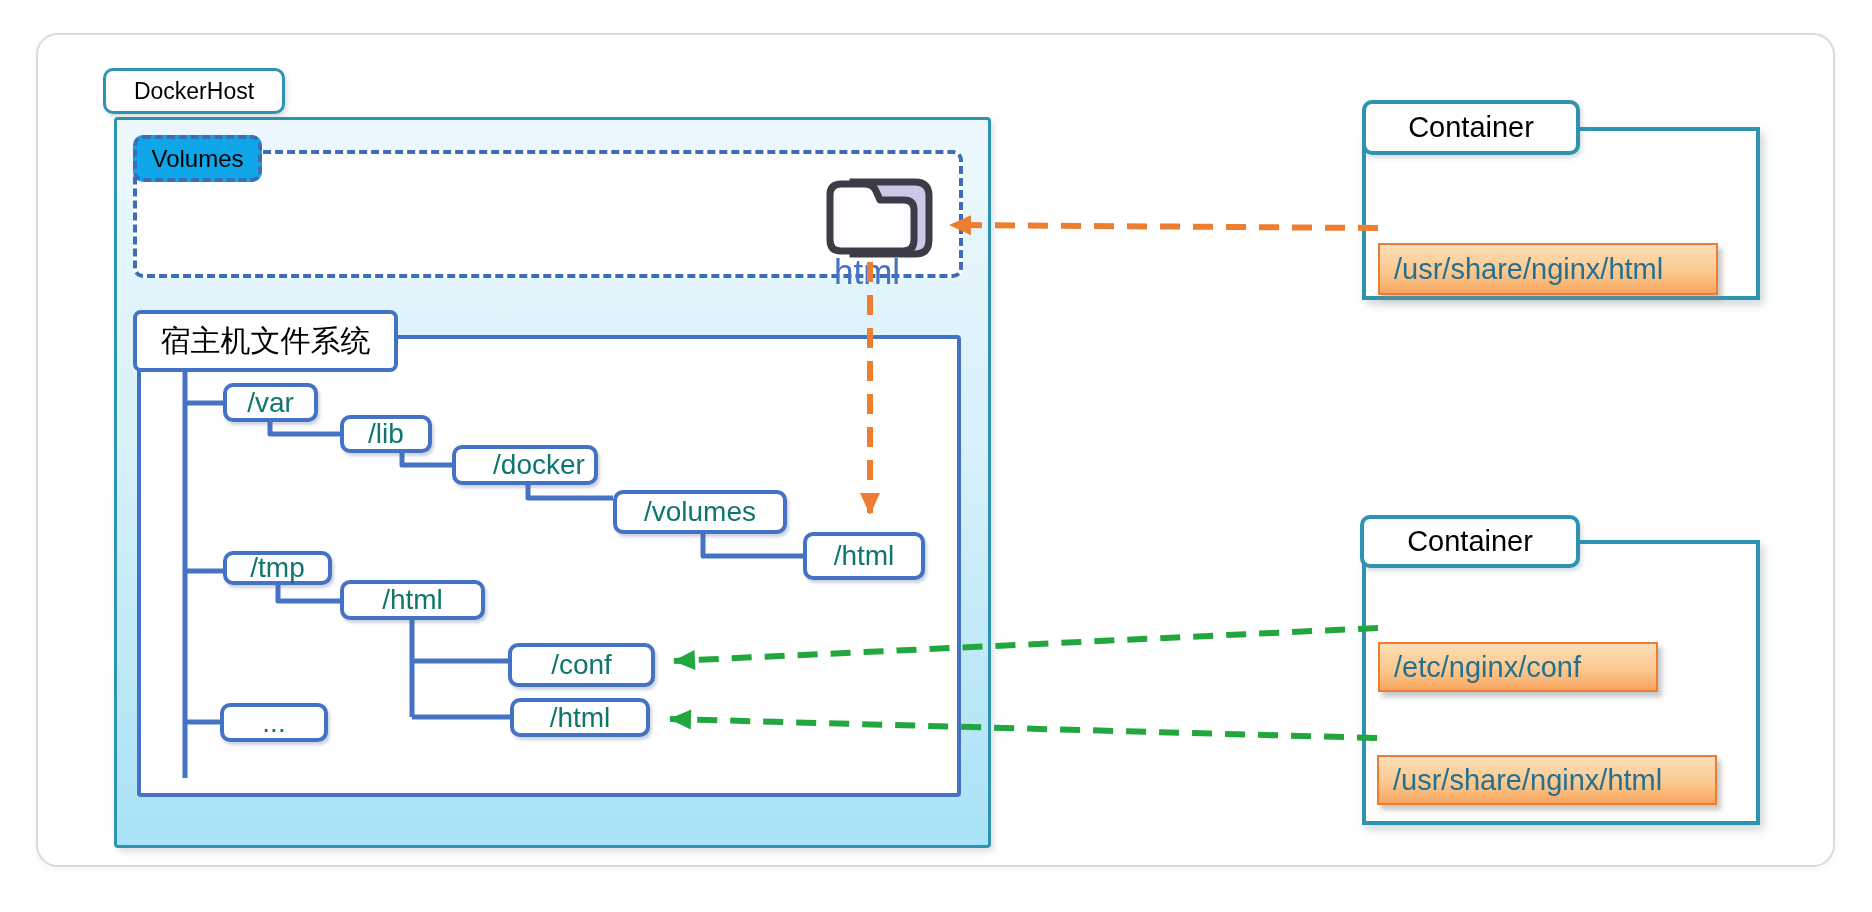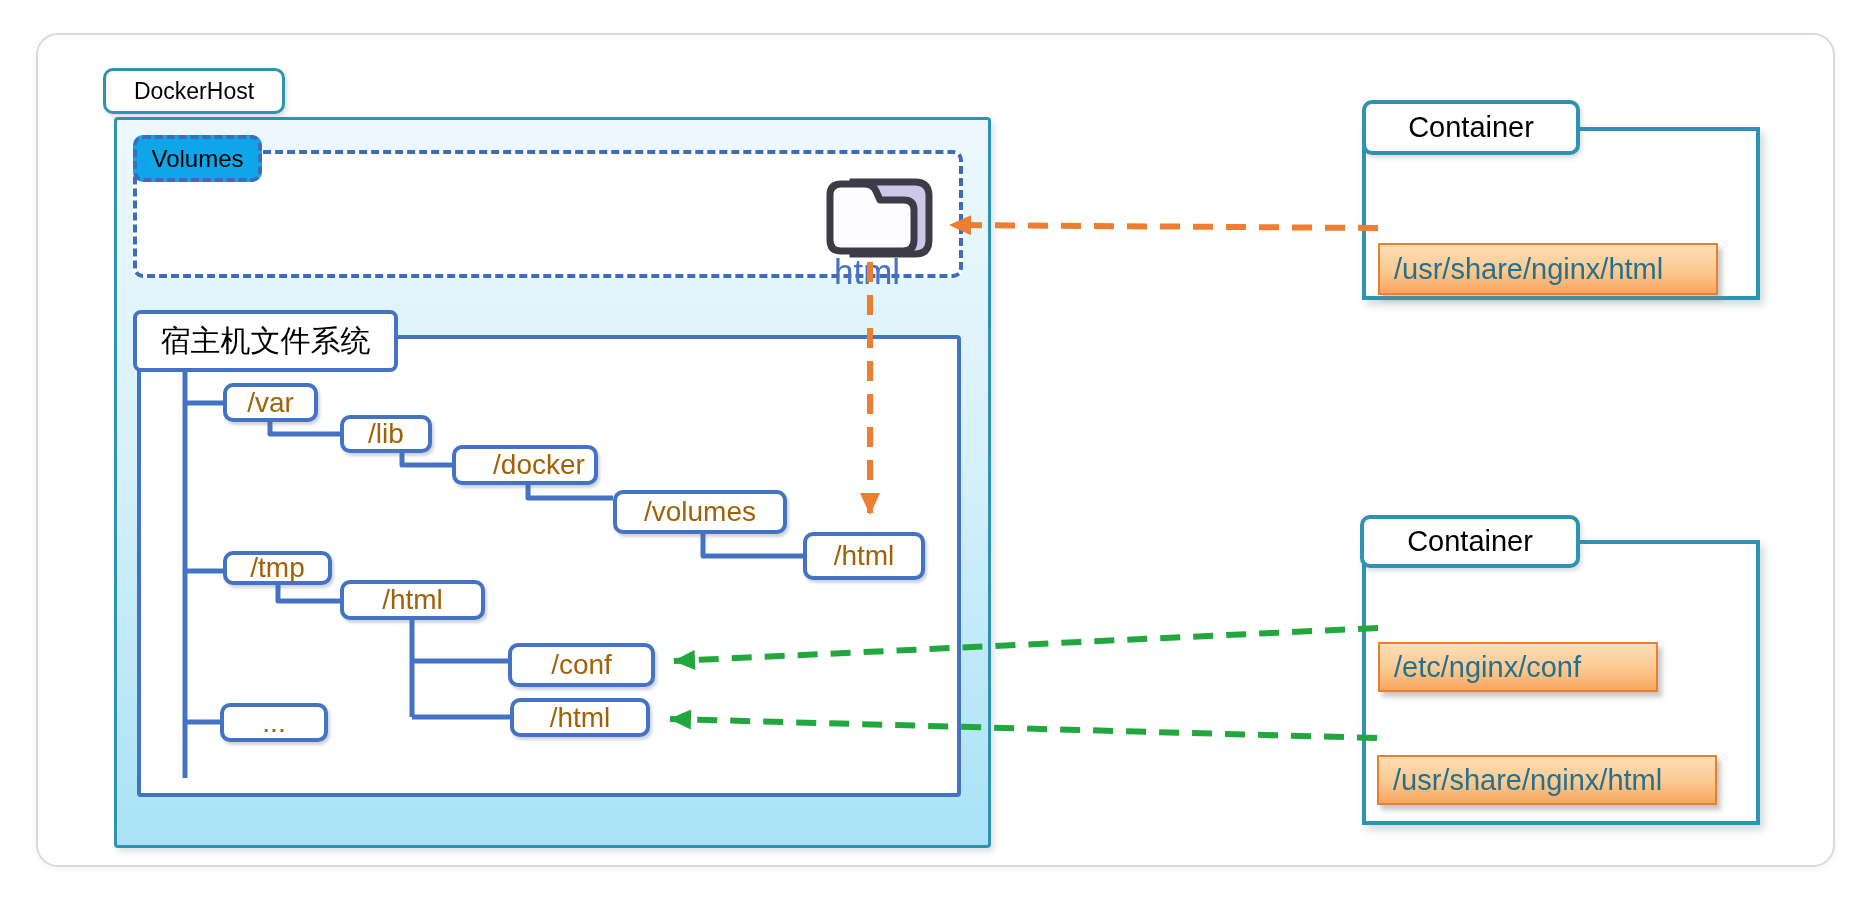--- a/index.html
+++ b/index.html
@@ -28,21 +28,21 @@
   .folder{left:823px;top:172px;width:117px;height:86px;z-index:4;}
   .folder-text{position:absolute;left:0;top:44px;width:88px;text-align:center;font-size:35px;color:#4472c4;margin-top:36px;}
 
   
   .fs-box{left:137px;top:335px;width:824px;height:462px;background:#ffffff;border:4px solid #4472c4;
           border-radius:4px;z-index:2;}
   .fs-label{left:133px;top:310px;width:265px;height:62px;background:#fff;border:4px solid #4472c4;
           border-radius:8px;display:flex;align-items:center;justify-content:center;font-size:30px;z-index:4;}
 
   .node{background:#ffffff;border:4px solid #4472c4;border-radius:10px;display:flex;align-items:center;
-        justify-content:center;font-size:28px;color:#a16207;z-index:4;box-shadow:2px 3px 3px rgba(90,110,150,.3);}
+        justify-content:center;font-size:28px;color:#0f766e;z-index:4;box-shadow:2px 3px 3px rgba(90,110,150,.3);}
   .n-var{left:223px;top:383px;width:95px;height:39px;}
   .n-lib{left:340px;top:415px;width:92px;height:38px;}
   .n-docker{left:452px;top:445px;width:146px;height:40px;padding-left:28px;}
   .n-volumes{left:613px;top:478px;width:174px;height:44px;margin-top:12px;}
   .n-html1{left:803px;top:532px;width:122px;height:48px;}
   .n-tmp{left:223px;top:551px;width:109px;height:34px;}
   .n-nginx{left:340px;top:580px;width:145px;height:40px;}
   .n-conf{left:508px;top:643px;width:147px;height:44px;}
   .n-html2{left:510px;top:698px;width:140px;height:39px;}
   .n-dots{left:220px;top:703px;width:108px;height:39px;}

